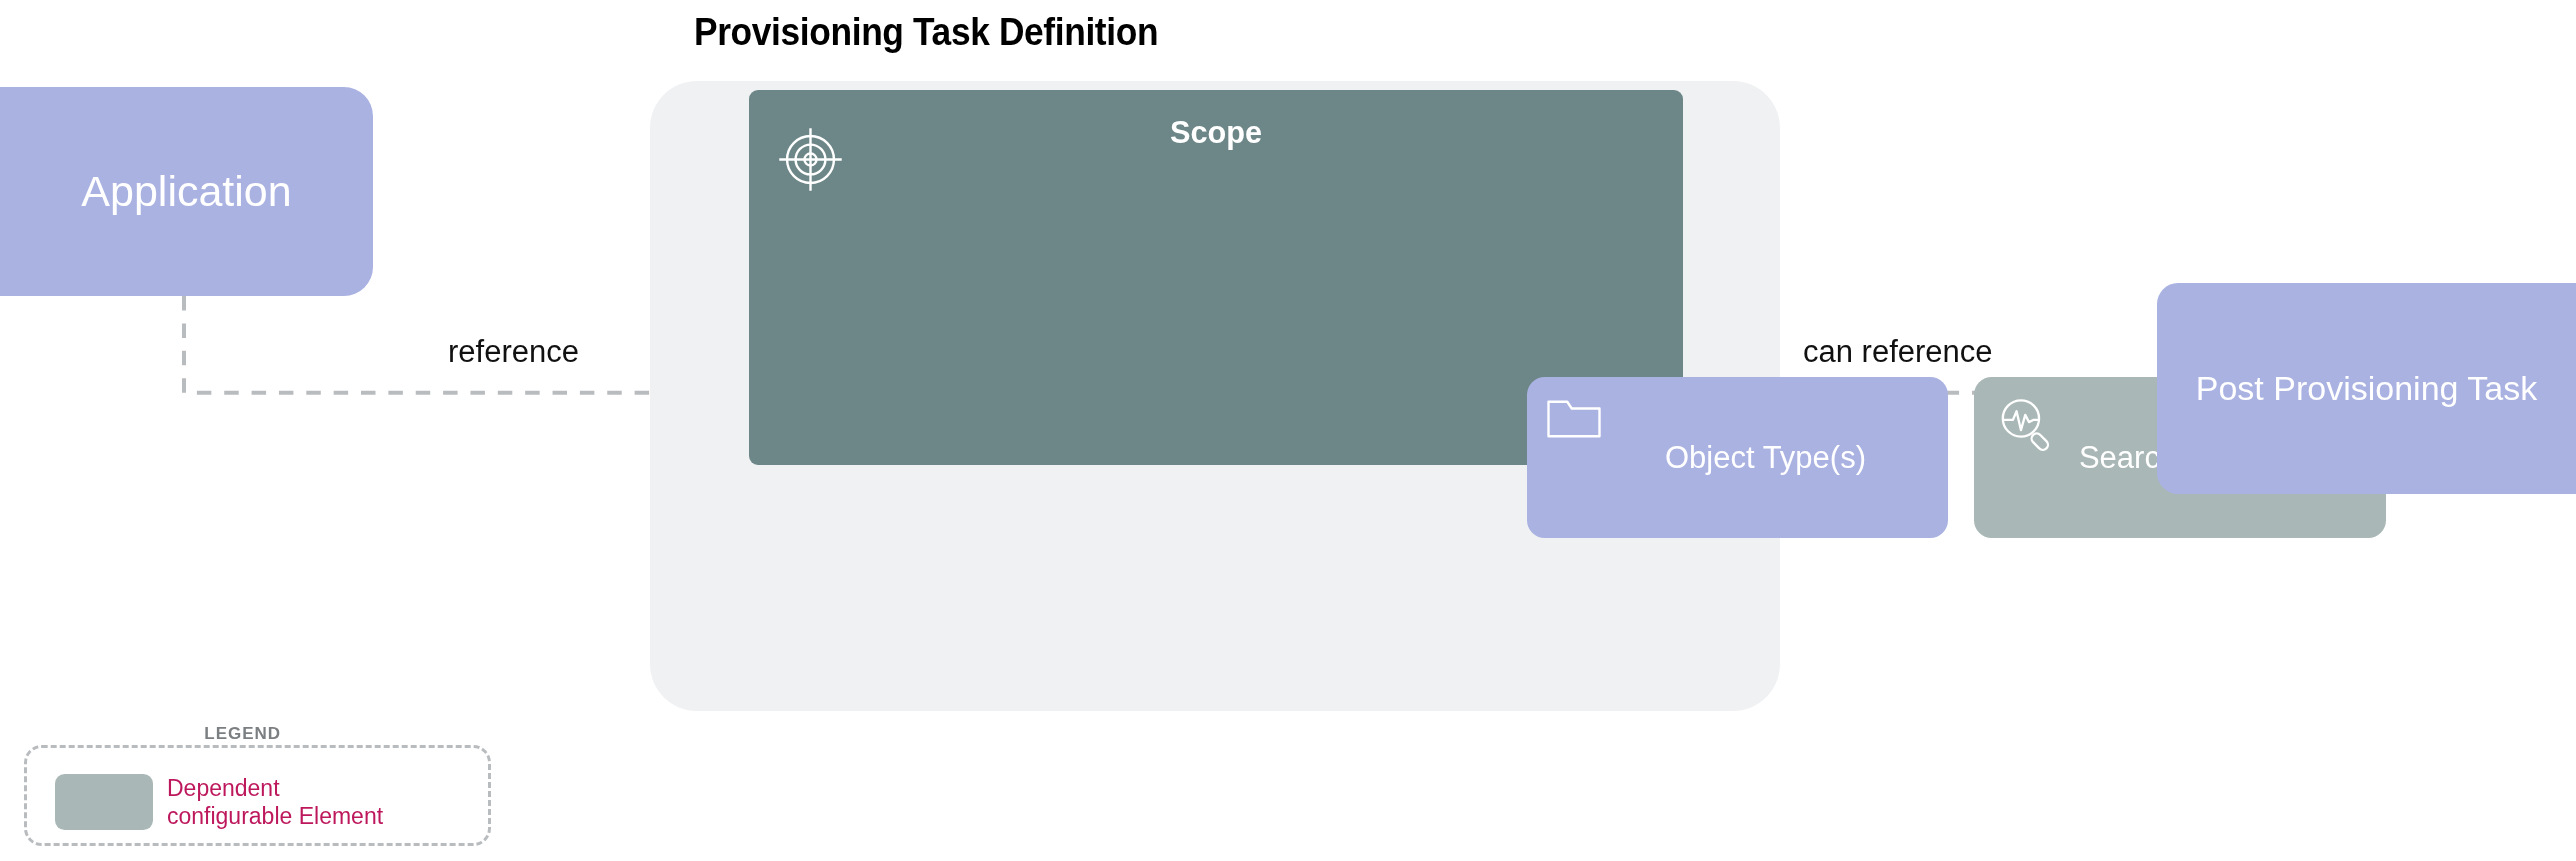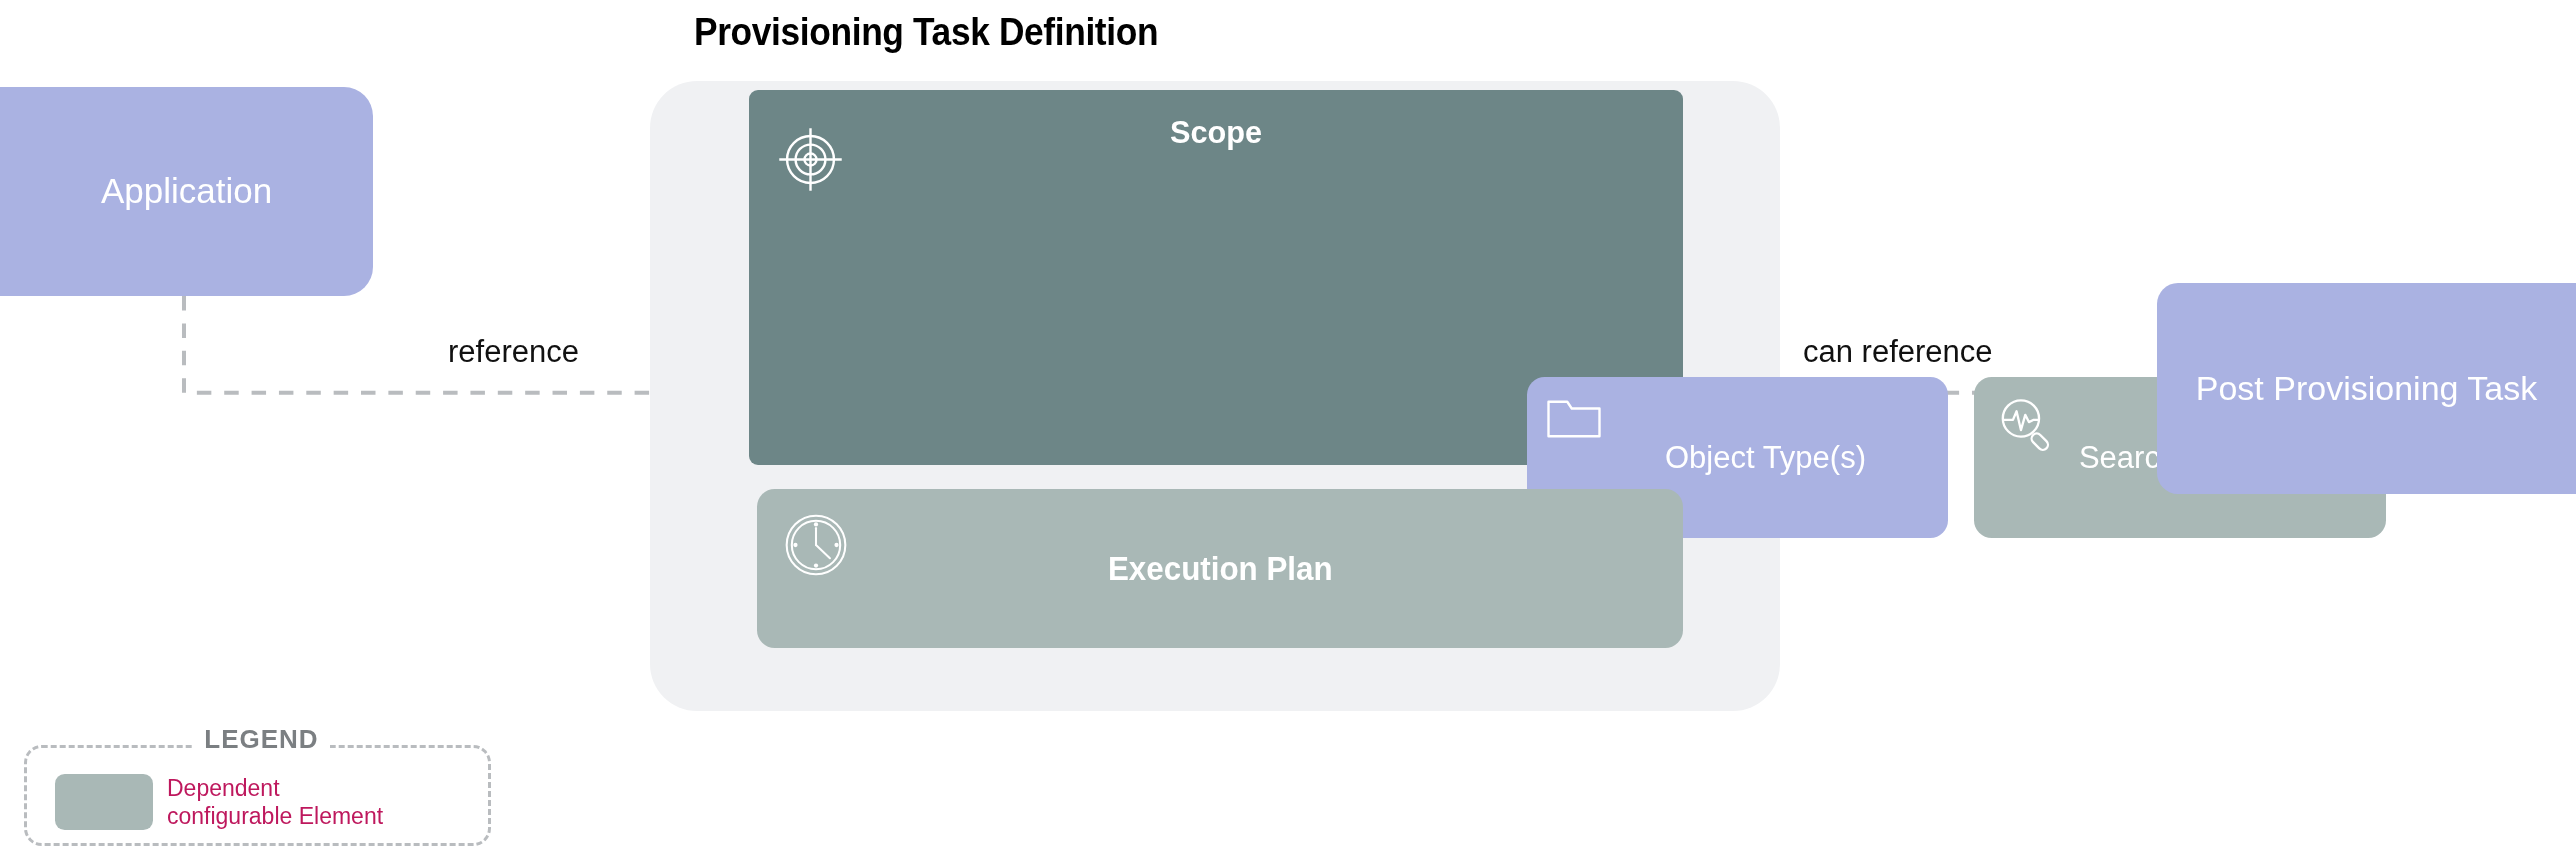--- a/index.html
+++ b/index.html
@@ -65,21 +65,21 @@
   
   #application-box {
     left: -48px;
     top: 87px;
     width: 421px;
     height: 209px;
     background: #aab2e2;
     border-radius: 29px;
   }
   #application-box .node-label {
-    font-size: 35px;
+    font-size: 43px;
     line-height: 1.15;
     padding-left: 48px;
   }
 
   
   #post-prov-box {
     left: 2157px;
     top: 283px;
     width: 467px;
     height: 211px;
@@ -211,21 +211,21 @@
     width: 467px;
     height: 101px;
     box-sizing: border-box;
     border: 3.2px dashed #b9bcbf;
     border-radius: 17.7px;
   }
   #legend-title {
     position: absolute;
     left: 193px;
     top: 724px;
-    font-size: 26px;
+    font-size: 17px;
     font-weight: bold;
     color: #7b7f82;
     letter-spacing: 1px;
     background: #ffffff;
     padding: 0 11.3px;
   }
   #legend-swatch {
     position: absolute;
     left: 55px;
     top: 774px;
@@ -287,33 +287,20 @@
     <div class="node" id="search-expr-box">
       <svg id="search-icon" viewBox="0 0 80 80">
         <circle cx="33" cy="31" r="25" fill="none" stroke="#ffffff" stroke-width="3.2"></circle>
         <polyline points="10,33 22,33 27,21 33,47 39,26 44,36 50,33 57,33" fill="none" stroke="#ffffff" stroke-width="3.2" stroke-linejoin="round" stroke-linecap="round"></polyline>
         <rect x="52" y="50" width="14" height="26" rx="7" transform="rotate(-45 59 63)" fill="none" stroke="#ffffff" stroke-width="3.2"></rect>
       </svg>
       <span class="node-label">Search Expression</span>
     </div>
   </div>
 
-  <div class="node" id="execution-plan-box">
-    <svg id="clock-icon" viewBox="0 0 90 90">
-      <circle cx="45" cy="45" r="40" fill="none" stroke="#ffffff" stroke-width="2.8"></circle>
-      <circle cx="45" cy="45" r="33" fill="none" stroke="#ffffff" stroke-width="2.8"></circle>
-      <circle cx="45" cy="17" r="2.9" fill="#ffffff"></circle>
-      <circle cx="73" cy="45" r="2.9" fill="#ffffff"></circle>
-      <circle cx="45" cy="73" r="2.9" fill="#ffffff"></circle>
-      <circle cx="17" cy="45" r="2.9" fill="#ffffff"></circle>
-      <line x1="45" y1="45" x2="45" y2="22" stroke="#ffffff" stroke-width="2.8" stroke-linecap="round"></line>
-      <line x1="45" y1="45" x2="64" y2="63" stroke="#ffffff" stroke-width="2.8" stroke-linecap="round"></line>
-    </svg>
-    <span class="node-label">Execution Plan</span>
-  </div>
 
   <div class="node" id="post-prov-box">
     <span class="node-label">Post Provisioning Task</span>
   </div>
 
   <div id="legend"></div>
   <div id="legend-title">LEGEND</div>
   <div id="legend-swatch"></div>
   <div id="legend-text">Dependent
 configurable Element</div>

